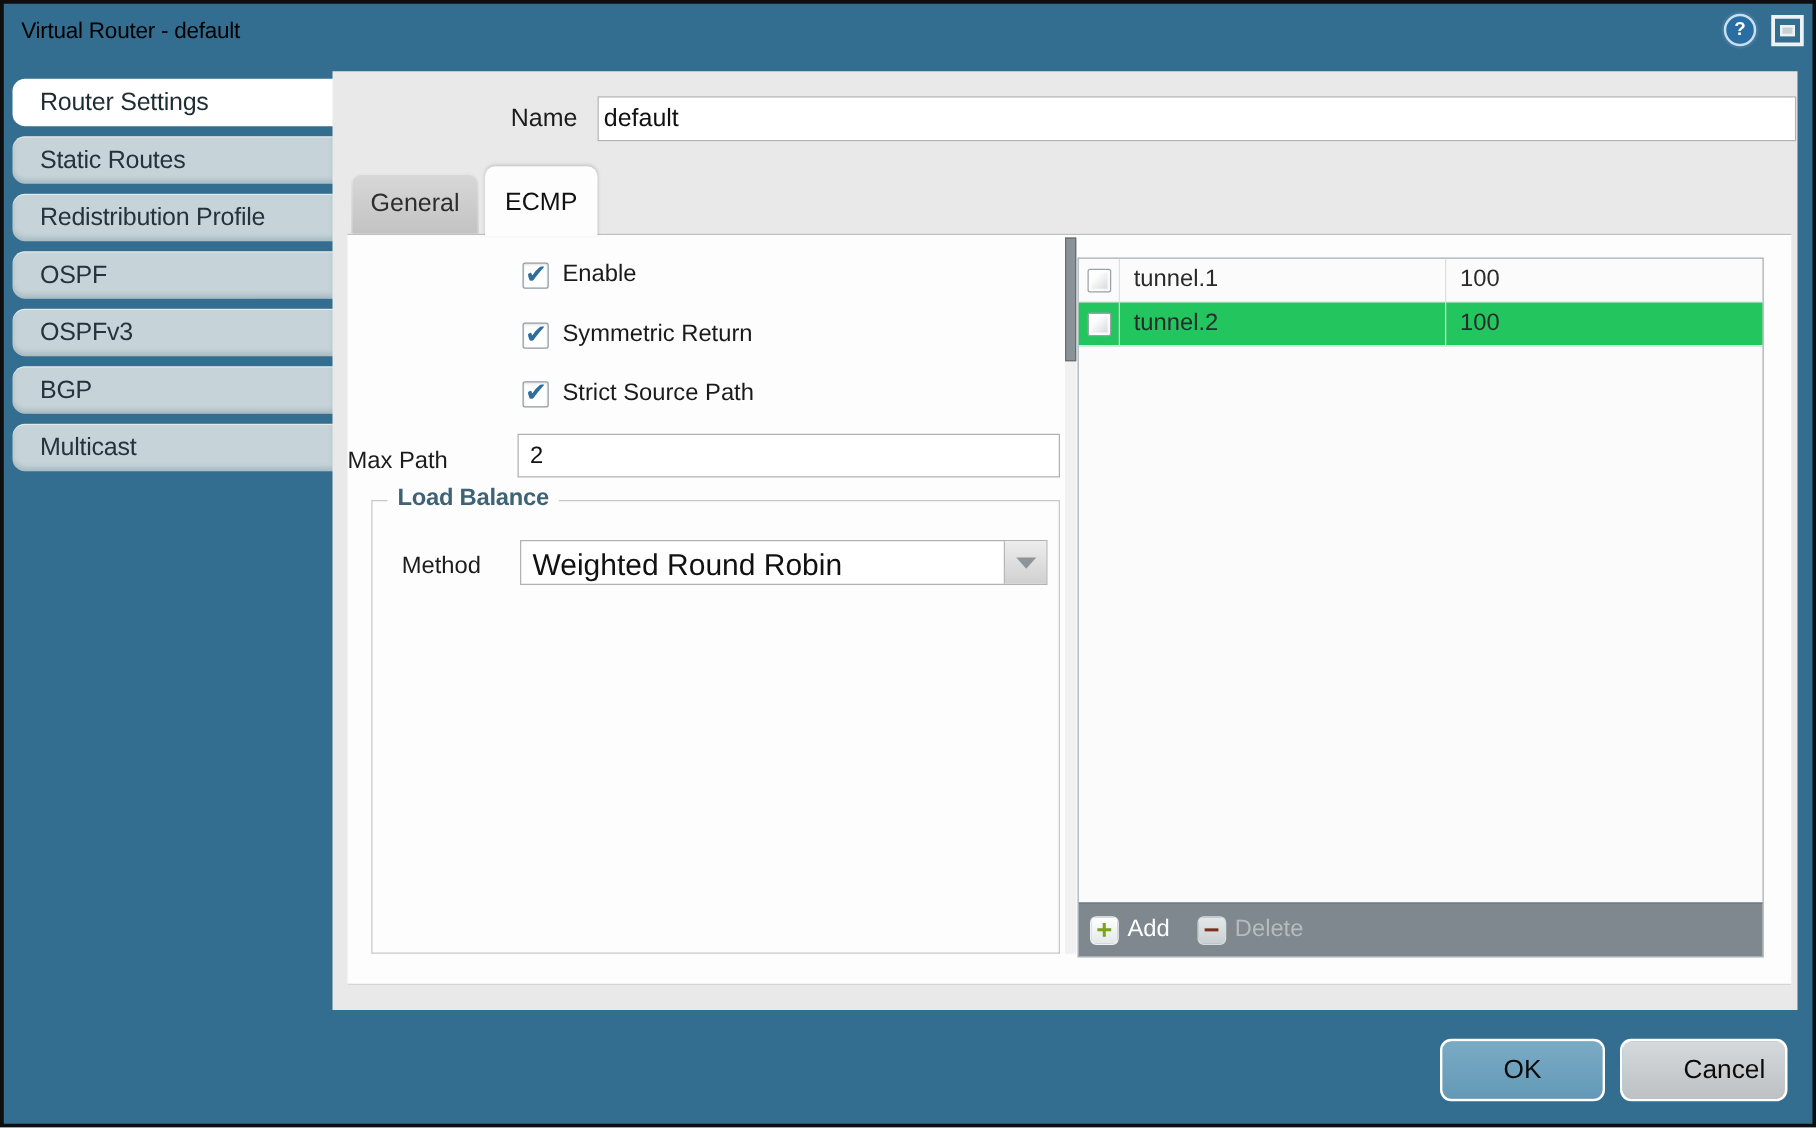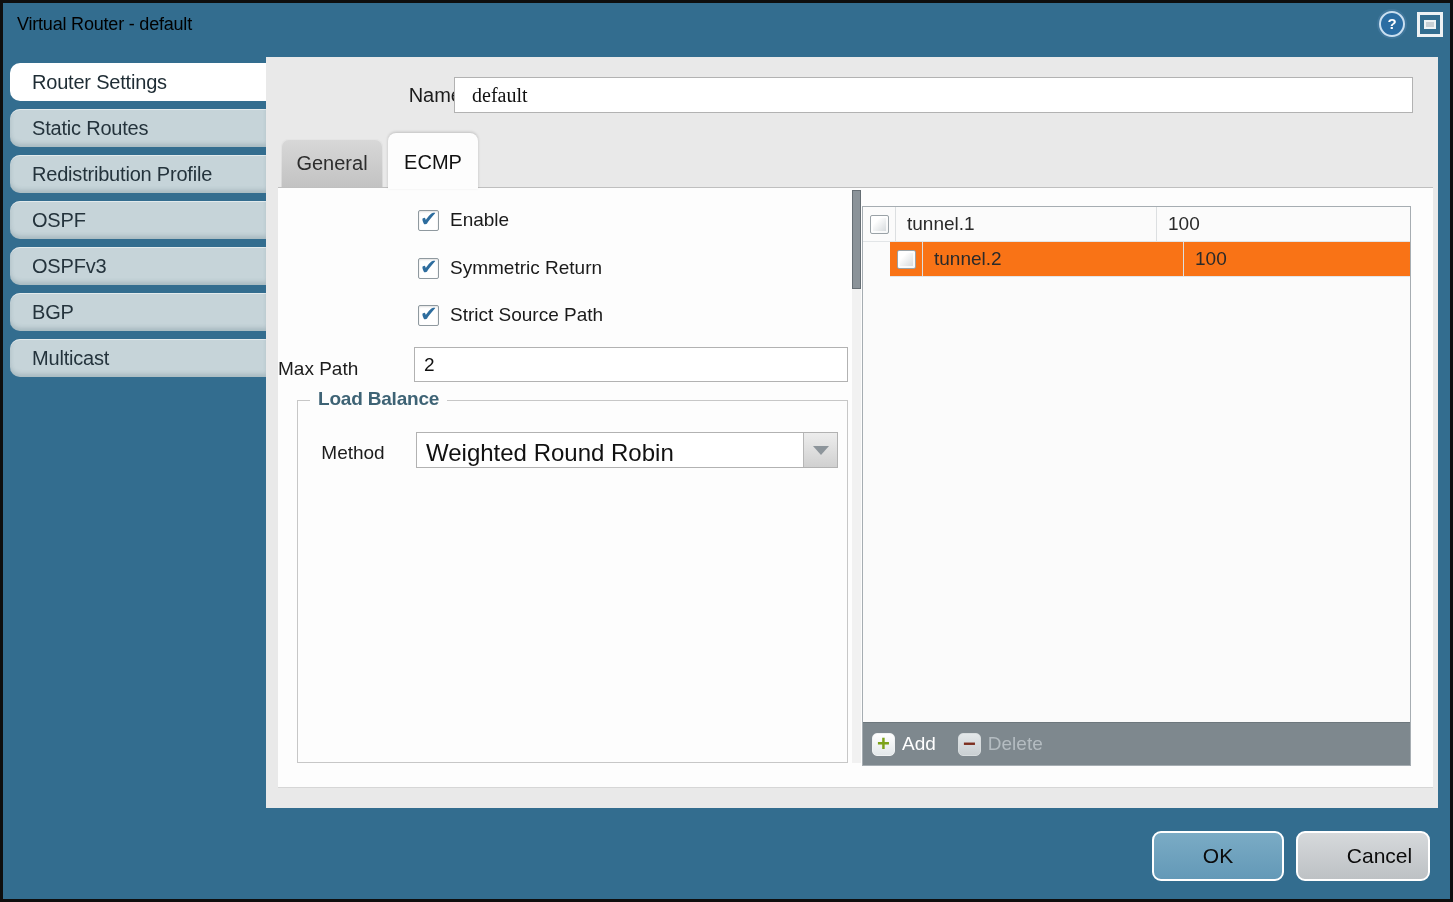--- a/index.html
+++ b/index.html
@@ -37,23 +37,23 @@
     display:flex; align-items:center; padding-left:22px; cursor:pointer;
     box-shadow: inset 0 -3px 4px rgba(60,90,105,.22), inset 0 1px 0 rgba(255,255,255,.55);
   }
   .side-item.active { background:#ffffff; box-shadow:none; color:#1e2c34; }
 
   
   .panel { position:absolute; left:263px; top:54px; width:1172px; height:751px; background:#e9e9e9; }
 
   .name-label { position:absolute; left:60px; top:27px; width:136px; text-align:right; font-size:20px; color:#1c1c1c; }
   .name-input {
-    position:absolute; left:188px; top:20px; width:959px; height:36px;
+    position:absolute; left:212px; top:20px; width:959px; height:36px;
     border:1px solid #b2b2b2; background:#fff; font-size:20px; color:#111;
-    padding:0 17px; font-family:Liberation Serif, serif;
+    padding:0 4px; font-family:Liberation Sans, sans-serif;
   }
 
   .tab { position:absolute; text-align:center; font-size:20px; cursor:pointer; border-radius:8px 8px 0 0; }
   .tab-general {
     left:15px; top:82px; width:102px; height:49px; line-height:49px;
     background:linear-gradient(#d8d8d8,#c2c2c2); color:#2d2d2d;
     box-shadow: inset 0 0 0 1px rgba(255,255,255,.35);
   }
   .tab-ecmp {
     left:122px; top:76px; width:90px; height:56px; line-height:58px;
@@ -111,21 +111,21 @@
   .t-head {
     display:flex; height:43px; align-items:center;
     background:linear-gradient(#8d979d,#6f797f); border-bottom:1px solid #5f696f;
     color:#fff; font-size:19px;
   }
   .t-col-check { width:32px; display:flex; justify-content:center; align-items:center; }
   .t-col-if { width:261px; padding-left:11px; }
   .t-col-wt { flex:1; padding-left:11px; border-left:1px solid rgba(255,255,255,.28); height:100%; display:flex; align-items:center; }
   .t-head .t-col-if { border-left:1px solid rgba(255,255,255,.28); height:100%; display:flex; align-items:center; }
   .t-row { display:flex; height:35px; align-items:center; font-size:19px; color:#2a2a2a; border-bottom:1px solid #e2e5e7; cursor:pointer; }
-  .t-row.alt { background:#f97316;margin-left:27px; }
+  .t-row.alt { background:#22c55e; }
   .t-row .t-col-wt, .t-row .t-col-if { border-left:1px solid #dcdfe1; height:100%; display:flex; align-items:center; }
   .small-check {
     width:19px; height:19px; border:1px solid #9aa2a7; border-radius:2px;
     background:linear-gradient(135deg,#ffffff 30%,#cfd4d7); box-shadow: inset 0 0 0 2px rgba(255,255,255,.8);
     cursor:pointer;
   }
   .t-foot {
     position:absolute; left:0; bottom:0; width:100%; height:43px;
     background:#7e888e; border-top:1px solid #6d777d;
     display:flex; align-items:center; padding-left:9px; gap:22px;

